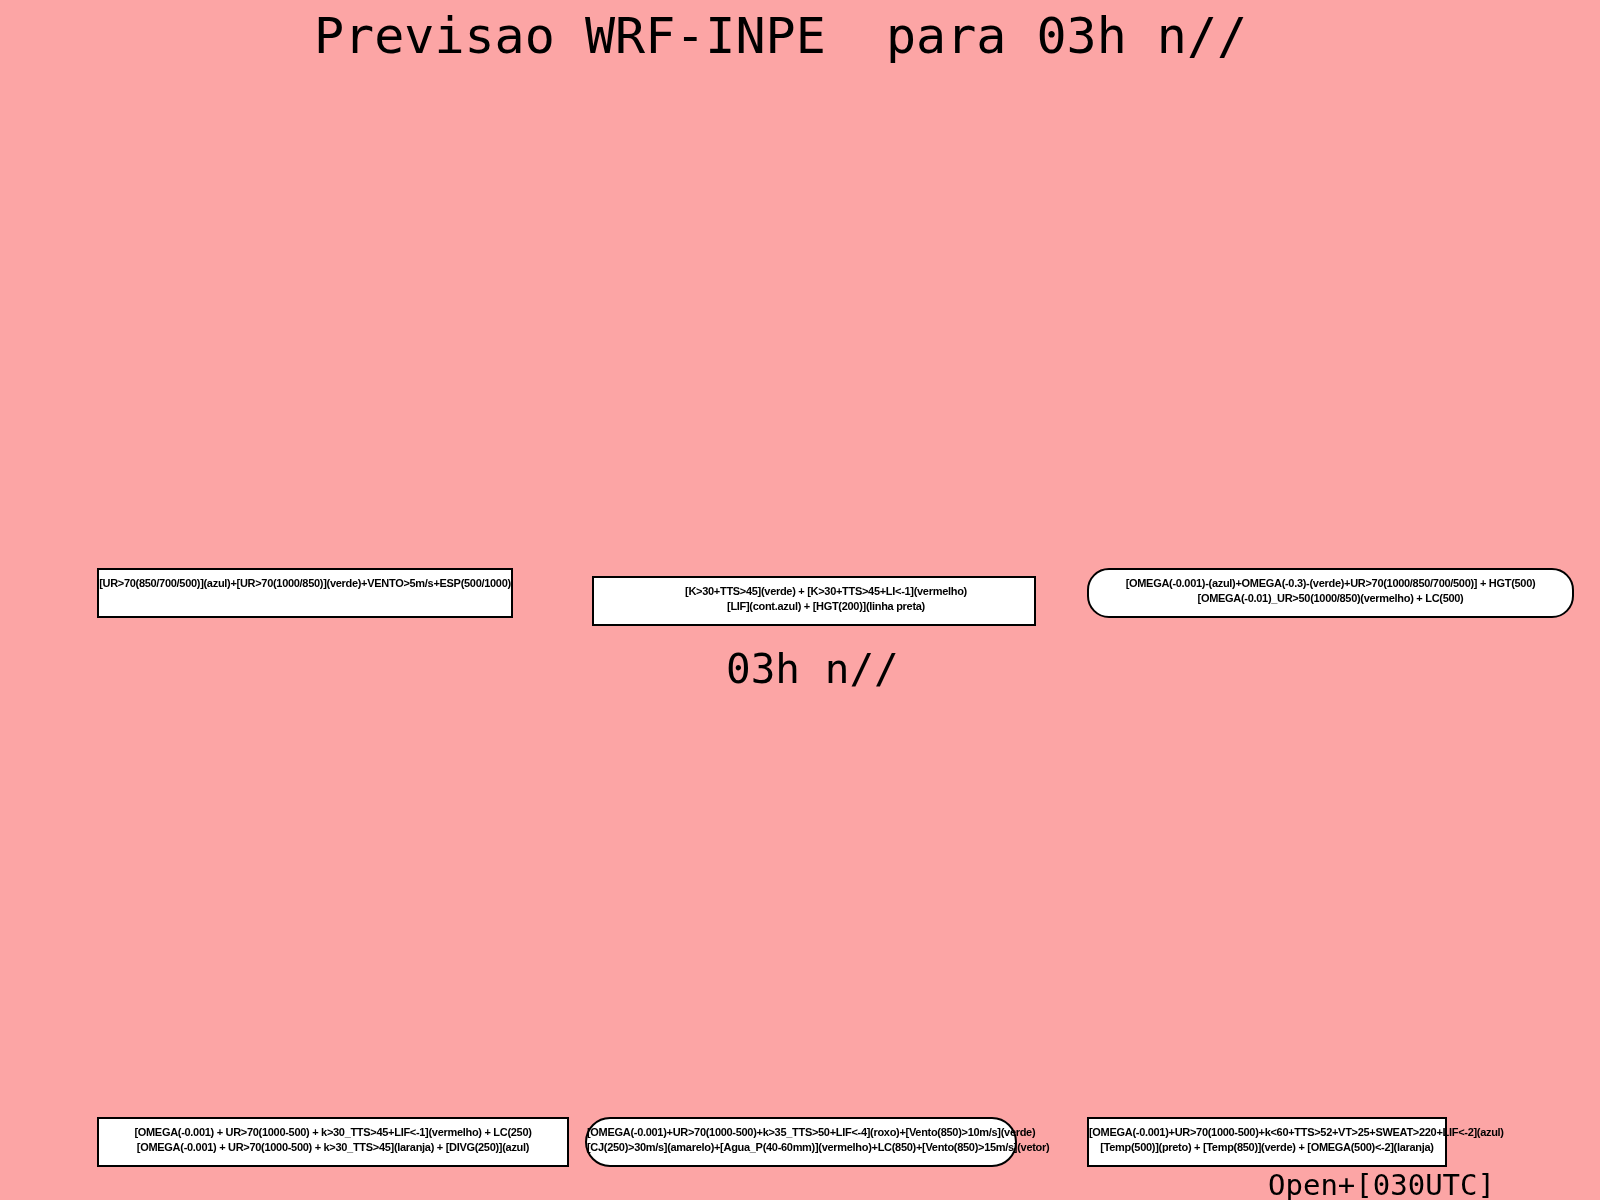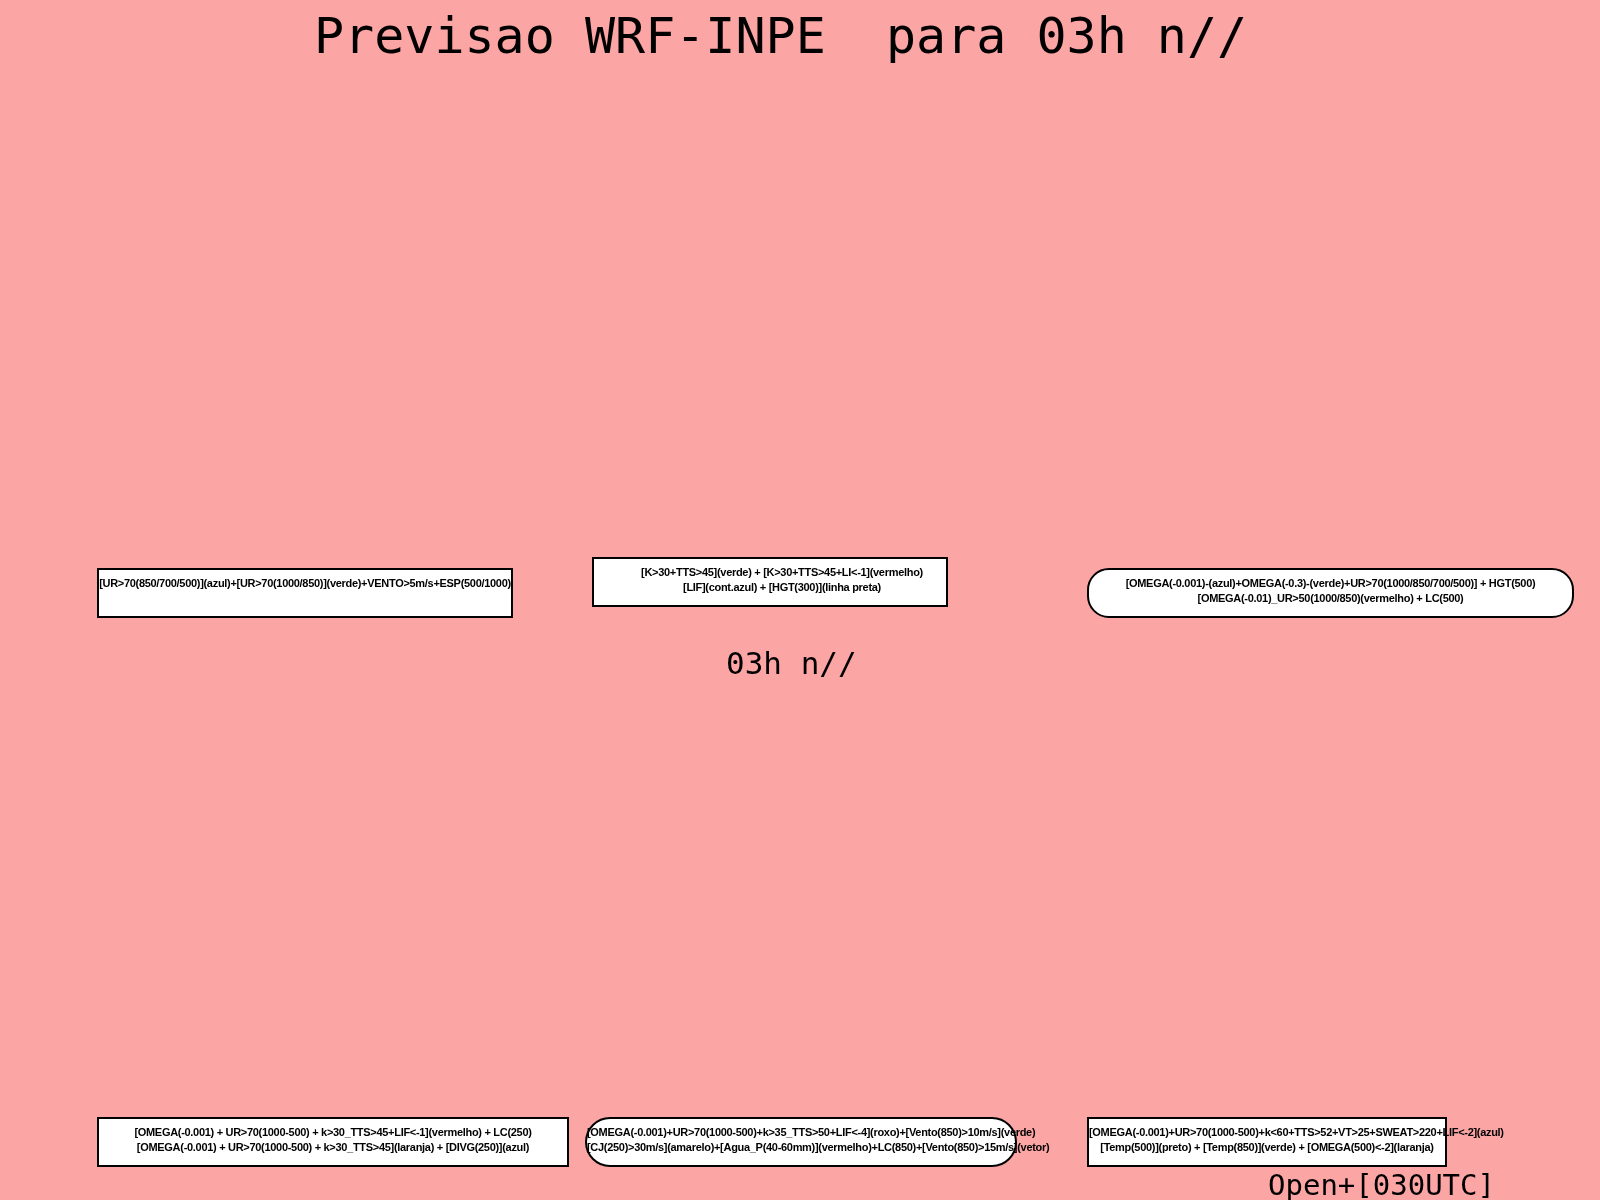--- a/index.html
+++ b/index.html
@@ -41,32 +41,32 @@
   .legend-line {
     font-family: "Liberation Sans", sans-serif;
     font-weight: bold;
     font-size: 11px;
     letter-spacing: -0.3px;
     line-height: 15px;
     white-space: nowrap;
     color: #000000;
   }
   .box-top-left    { left: 97px;   top: 568px;  width: 416px; }
-  .box-top-mid     { left: 592px;  top: 557px;  width: 356px; padding-left: 24px; }
+  .box-top-mid     { left: 592px;  top: 576px;  width: 444px; padding-left: 24px; }
   .box-top-right   { left: 1087px; top: 568px;  width: 487px; border-radius: 22px; }
   .box-bot-left    { left: 97px;   top: 1117px; width: 472px; }
   .box-bot-mid     { left: 585px;  top: 1117px; width: 432px; border-radius: 25px; }
   .box-bot-right   { left: 1087px; top: 1117px; width: 360px; }
   .center-label {
     position: absolute;
     left: 726px;
     top: 645px;
     font-family: "DejaVu Sans Mono", monospace;
     font-weight: 200;
-    font-size: 31px;
+    font-size: 41px;
     white-space: pre;
     color: #000000;
   }
   .open-label {
     position: absolute;
     left: 1268px;
     top: 1168px;
     font-family: "DejaVu Sans Mono", monospace;
     font-weight: 200;
     font-size: 29px;
@@ -81,21 +81,21 @@
 
   <div class="title">Previsao WRF-INPE  para 03h n//</div>
 
   <div class="legend-box box-top-left">
     <div class="legend-line">[UR&gt;70(850/700/500)](azul)+[UR&gt;70(1000/850)](verde)+VENTO&gt;5m/s+ESP(500/1000)</div>
     <div class="legend-line"></div>
   </div>
 
   <div class="legend-box box-top-mid">
     <div class="legend-line">[K&gt;30+TTS&gt;45](verde) + [K&gt;30+TTS&gt;45+LI&lt;-1](vermelho)</div>
-    <div class="legend-line">[LIF](cont.azul) + [HGT(300)](linha preta)</div>
+    <div class="legend-line">[LIF](cont.azul) + [HGT(200)](linha preta)</div>
   </div>
 
   <div class="legend-box box-top-right">
     <div class="legend-line">[OMEGA(-0.001)-(azul)+OMEGA(-0.3)-(verde)+UR&gt;70(1000/850/700/500)] + HGT(500)</div>
     <div class="legend-line">[OMEGA(-0.01)_UR&gt;50(1000/850)(vermelho) + LC(500)</div>
   </div>
 
   <div class="center-label">03h n//</div>
 
   <div class="legend-box box-bot-left">

